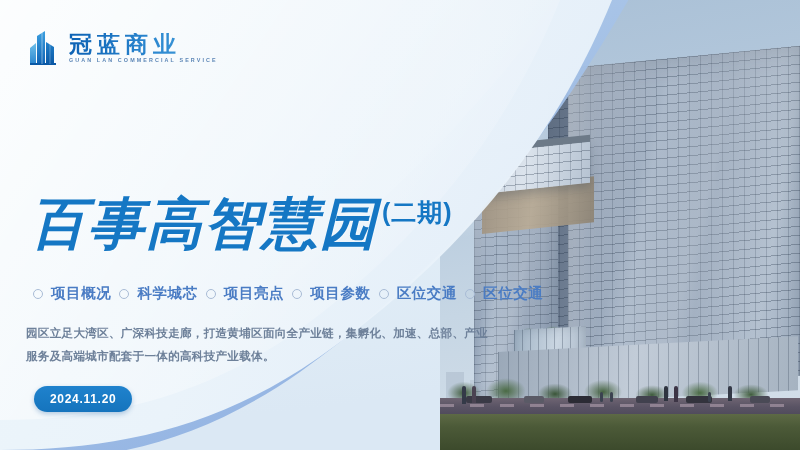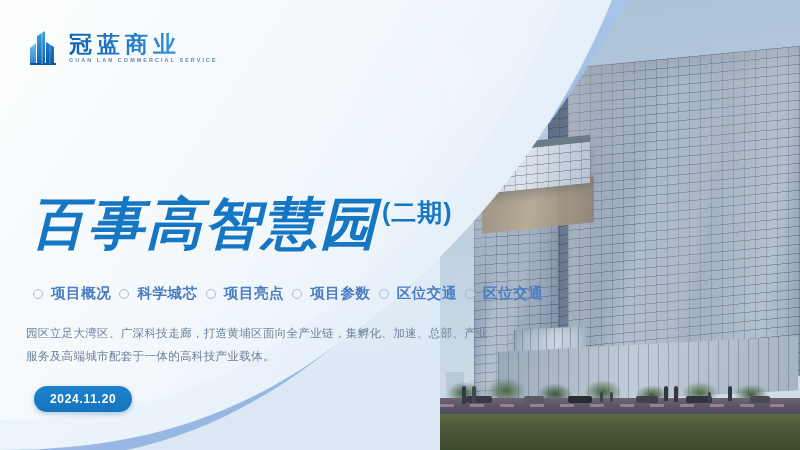--- a/index.html
+++ b/index.html
@@ -144,21 +144,21 @@
     text-shadow:1px 1px 0 rgba(255,255,255,.35);}
   .headline-sub{font-size:25px;font-weight:700;color:#1577c4;margin-left:4px;
     margin-bottom:4px;letter-spacing:1px;}
 
   .navbar{position:absolute;left:26px;top:268px;display:flex;align-items:center;gap:1px;}
   .nav-dot{display:inline-block;width:8px;height:8px;margin:0 7px;border-radius:50%;
     border:1.6px solid #a9bcd6;background:transparent;flex:0 0 auto;}
   .nav-item{font-size:14.5px;font-weight:700;color:#4a7cc4;white-space:nowrap;letter-spacing:.6px;}
 
   .blurb{position:absolute;left:26px;top:306px;width:470px;font-size:11.6px;
-    line-height:1.95;color:#6e819a;letter-spacing:.25px;}
+    line-height:1.95;color:#6e819a;letter-spacing:.25px;font-weight:bold;}
 
   .datebadge{position:absolute;left:34px;top:370px;
     background:linear-gradient(180deg,#1f82cd 0%,#1574bd 100%);
     color:#fff;font-size:12px;font-weight:600;letter-spacing:.7px;
     padding:6px 16px;border-radius:13px;
     box-shadow:0 2px 5px rgba(20,90,160,.3);}
 </style>
 </head>
 <body>
 

